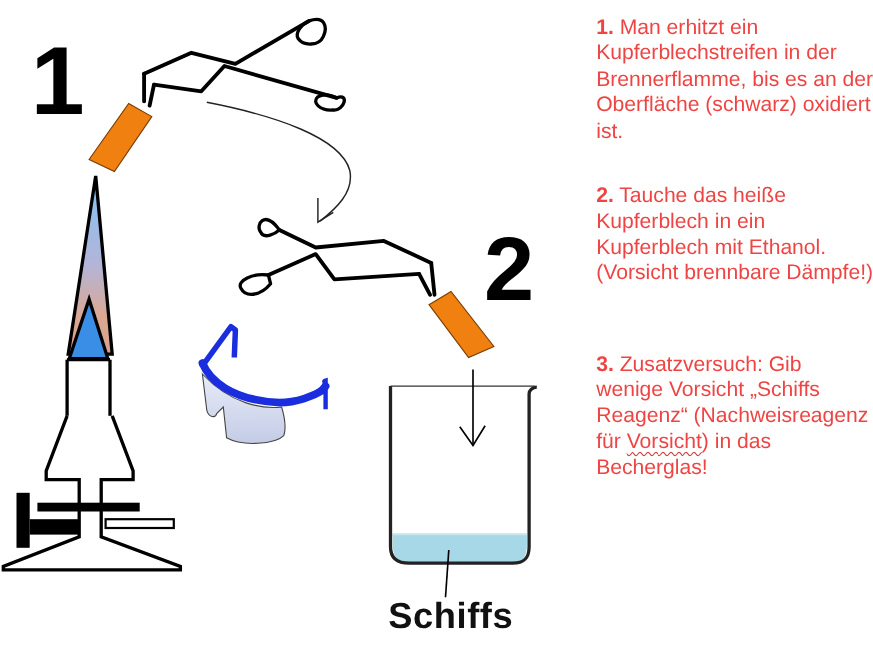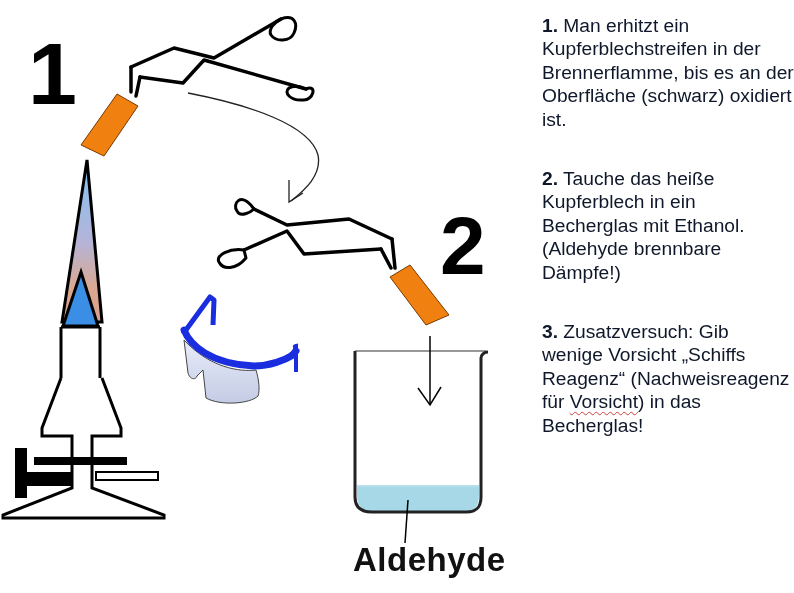--- a/index.html
+++ b/index.html
@@ -2,21 +2,21 @@
 <html><head>
 <meta charset="utf-8">
 <style>
   html, body { margin:0; padding:0; background:#ffffff; }
   body { width:794px; height:593px; position:relative; overflow:hidden; font-family:"Liberation Sans", sans-serif; }
   #art { position:absolute; left:0; top:0; }
   .step-label { position:absolute; font-family:"Liberation Sans", sans-serif; font-weight:bold; color:#000; line-height:1; }
   #lbl1 { left:28px; top:30px; font-size:88px; }
   #lbl2 { left:440px; top:205px; font-size:82px; }
   #ethanol-label { position:absolute; left:353px; top:541px; font-size:33px; font-weight:bold; color:#111; letter-spacing:0.5px; }
-  .instr { position:absolute; left:542px; width:252px; font-size:19.2px; line-height:23.4px; color:#0f172a; }
+  .instr { position:absolute; left:542px; width:252px; font-size:19.2px; line-height:23.4px; color:#ef4444; }
   .instr b { font-weight:bold; }
   #step1 { top:14px; }
   #step2 { top:167px; }
   #step3 { top:320px; }
   .wavy { text-decoration: underline wavy #d04040; text-decoration-thickness:1px; text-underline-offset:3px; }
 </style>
 </head>
 <body>
 
 <svg id="art" width="794" height="593" viewBox="0 0 794 593">
@@ -96,26 +96,26 @@
   </g>
 
   <g fill="none" stroke="#000" stroke-width="1.5">
     <line x1="430" y1="336" x2="430" y2="405"></line>
     <polyline points="418,388 430,405 441,387"></polyline>
   </g>
 </svg>
 
 <div class="step-label" id="lbl1">1</div>
 <div class="step-label" id="lbl2">2</div>
-<div id="ethanol-label">Aldehyde</div>
+<div id="ethanol-label">Schiffs</div>
 
 <div class="instr" id="step1">
   <b>1.</b>
   <span>Man erhitzt ein Kupferblechstreifen in der Brennerflamme, bis es an der Oberfläche (schwarz) oxidiert ist.</span>
 </div>
 <div class="instr" id="step2">
   <b>2.</b>
-  <span>Tauche das heiße Kupferblech in ein Becherglas mit Ethanol. (Aldehyde brennbare Dämpfe!)</span>
+  <span>Tauche das heiße Kupferblech in ein Kupferblech mit Ethanol. (Vorsicht brennbare Dämpfe!)</span>
 </div>
 <div class="instr" id="step3">
   <b>3.</b>
   <span>Zusatzversuch: Gib wenige Vorsicht „Schiffs Reagenz“ (Nachweisreagenz für </span><span class="wavy">Vorsicht</span><span>) in das Becherglas!</span>
 </div>
 
 </body></html>

